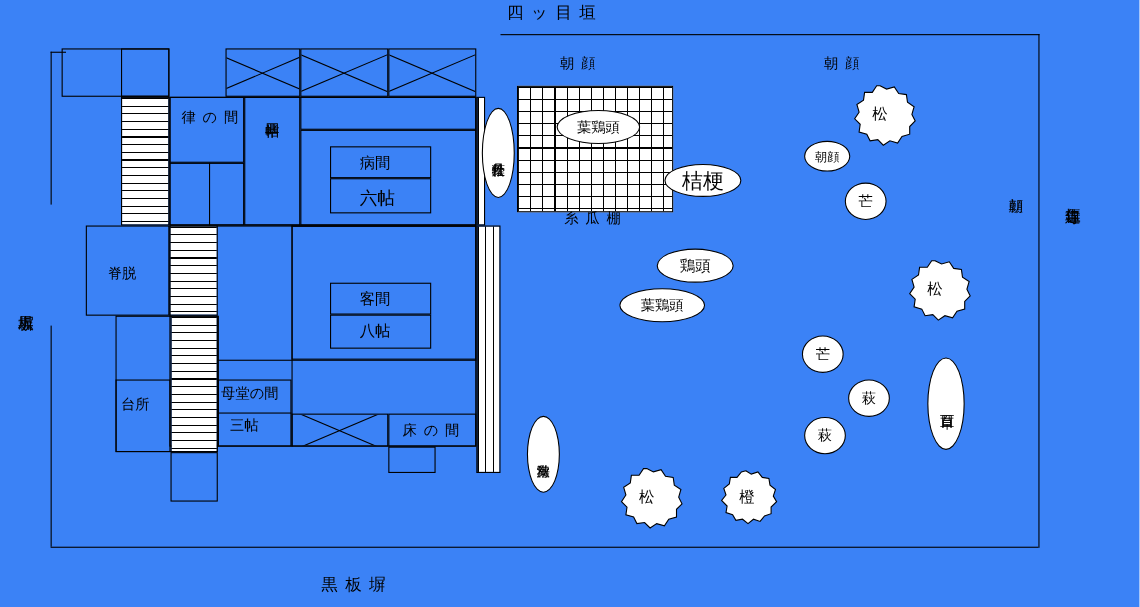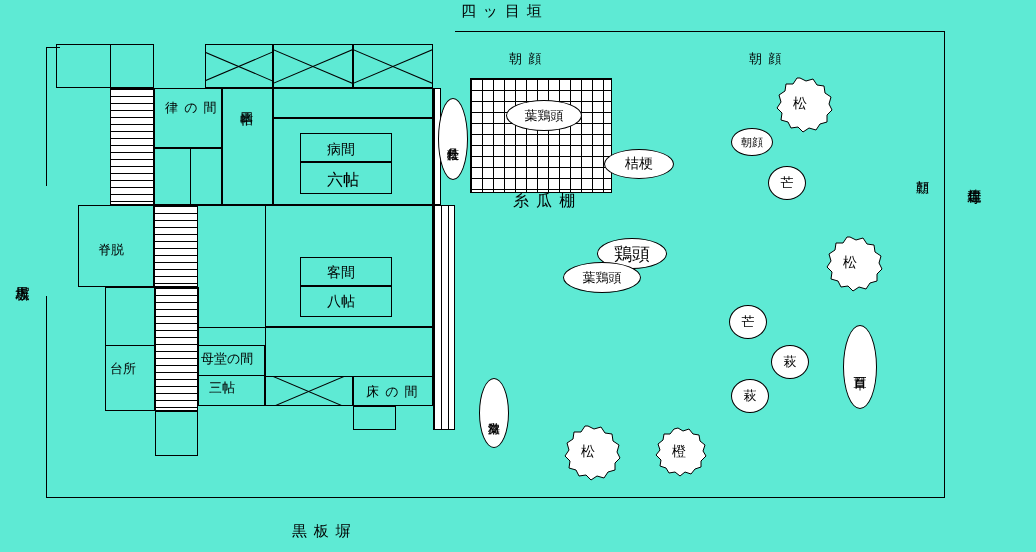--- a/index.html
+++ b/index.html
@@ -1,17 +1,17 @@
 <!DOCTYPE html>
 <html lang="ja"><head>
 <meta charset="utf-8">
 <style>
   html,body{margin:0;padding:0;background:#ffffff;}
   body{font-family:"DejaVu Sans","Liberation Sans",sans-serif;}
-  #stage{position:relative;width:1036px;height:552px;background:#5eead4;overflow:hidden;}
+  #stage{position:relative;width:1036px;height:552px;background:#3b82f6;overflow:hidden;}
   .lbl{position:absolute;color:#000;white-space:nowrap;line-height:1;}
   .vlbl{position:absolute;color:#000;writing-mode:vertical-rl;text-orientation:upright;line-height:1;}
   .rect{position:absolute;border:1px solid #000;box-sizing:border-box;}
   .line-h{position:absolute;background:#000;height:1px;}
   .line-v{position:absolute;background:#000;width:1px;}
   .oval{position:absolute;border:1px solid #000;border-radius:50%;box-sizing:border-box;background:#fff;
         display:flex;align-items:center;justify-content:center;color:#000;}
   .xbox{position:absolute;border:1px solid #000;box-sizing:border-box;overflow:hidden;}
   .xbox:before,.xbox:after{content:"";position:absolute;left:-10%;top:50%;width:120%;height:1px;background:#000;}
   .xbox:before{transform:rotate(23deg);transform-origin:center;}
@@ -102,33 +102,33 @@
   <div class="line-h" style="left:265px;top:205px;width:168px;"></div>
   <div class="line-h" style="left:198px;top:327px;width:235px;"></div>
   <div class="line-v" style="left:265px;top:205px;height:201px;"></div>
   <div class="line-v" style="left:198px;top:287px;height:119px;"></div>
   <div class="rect" style="left:353px;top:406px;width:43px;height:24px;"></div>
 
   <div class="stripe-v" style="left:433px;top:205px;width:22px;height:225px;"></div>
   <div class="stripe-v" style="left:433px;top:88px;width:8px;height:117px;"></div>
 
   <div class="hatchbox" style="left:470px;top:78px;width:142px;height:115px;"></div>
-  <div class="lbl" style="left:513px;top:193px;font-size:16px;letter-spacing:1px;">糸 瓜 棚</div>
+  <div class="lbl" style="left:513px;top:193px;font-size:13px;letter-spacing:1px;">糸 瓜 棚</div>
 
   <div class="lbl" style="left:509px;top:52px;font-size:13px;letter-spacing:1px;">朝 顔</div>
   <div class="lbl" style="left:749px;top:52px;font-size:13px;letter-spacing:1px;">朝 顔</div>
   <div class="vlbl" style="left:916px;top:170px;font-size:13px;">朝顔</div>
 
   <div class="oval" style="left:506px;top:100px;width:76px;height:31px;font-size:13px;">
     <span>葉鶏頭</span>
   </div>
-  <div class="oval" style="left:604px;top:149px;width:70px;height:30px;font-size:14px;">
+  <div class="oval" style="left:604px;top:149px;width:70px;height:30px;font-size:19px;align-items:flex-end;">
     <span>桔梗</span>
   </div>
-  <div class="oval" style="left:597px;top:238px;width:70px;height:31px;font-size:18px;">
+  <div class="oval" style="left:597px;top:226px;width:70px;height:31px;font-size:14px;">
     <span>鶏頭</span>
   </div>
   <div class="oval" style="left:563px;top:262px;width:78px;height:31px;font-size:13px;">
     <span>葉鶏頭</span>
   </div>
   <div class="oval" style="left:731px;top:128px;width:42px;height:28px;font-size:11px;">
     <span>朝顔</span>
   </div>
   <div class="oval" style="left:768px;top:166px;width:38px;height:34px;font-size:13px;">
     <span>芒</span>

